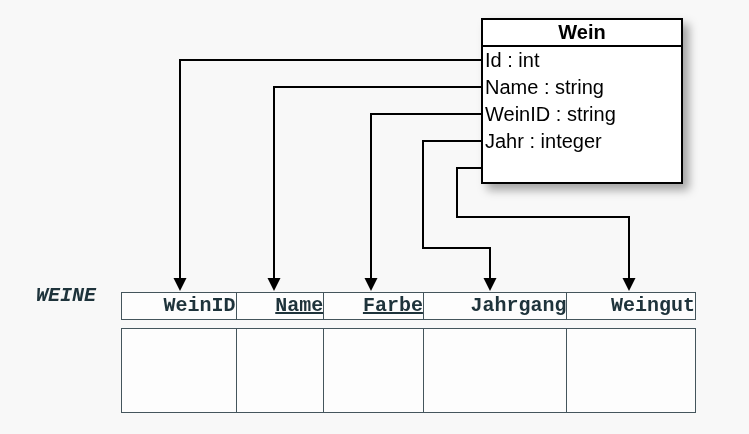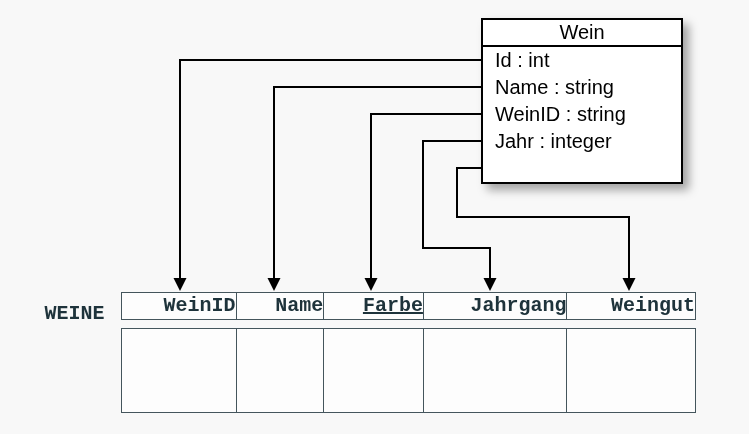--- a/index.html
+++ b/index.html
@@ -45,47 +45,48 @@
     border: 2px solid var(--box-border);
     box-shadow: 6px 6px 9px rgba(0,0,0,0.35);
     z-index: 2;
   }
   .class-title {
     height: 25px;
     line-height: 25px;
     border-bottom: 2px solid var(--box-border);
     text-align: center;
     font-size: 20px;
-    font-weight: normal;
+    font-weight: bold;
     color: #000;
   }
   .attr-row {
     height: 27px;
     line-height: 27px;
     font-size: 20px;
     color: #000;
-    padding-left: 12px;
+    padding-left: 2px;
     white-space: nowrap;
     overflow: hidden;
   }
   .mono {
     font-family: "Liberation Mono", monospace;
     font-weight: bold;
     font-size: 20px;
     color: var(--ink);
   }
   .table-label {
     position: absolute;
     left: 36px;
-    top: 300px;
+    top: 282px;
     width: 77px;
     height: 28px;
     line-height: 28px;
-    text-align: center;
+    text-align: left;
     z-index: 1;
+    font-style: italic;
   }
   .table-row {
     position: absolute;
     left: 121px;
     width: 575px;
     box-sizing: border-box;
     border: 1px solid var(--table-border);
     background: var(--cell-fill);
     display: flex;
     z-index: 1;
@@ -131,21 +132,21 @@
         <div class="attr-row">Name : string</div>
         <div class="attr-row">WeinID : string</div>
         <div class="attr-row">Jahr : integer</div>
       </div>
   </div>
 
   <div class="table-label mono">WEINE</div>
 
   <div class="table-row table-header-row">
       <div class="hcell mono" style="width: 115px;">WeinID</div>
-      <div class="hcell mono" style="width: 88px;">Name</div>
+      <div class="hcell mono" style="width: 88px; text-decoration: underline;">Name</div>
       <div class="hcell mono" style="width: 100px; text-decoration: underline;">Farbe</div>
       <div class="hcell mono" style="width: 144px;">Jahrgang</div>
       <div class="hcell mono" style="width: 128px;">Weingut</div>
     </div>
 
   <div class="table-row table-body-row">
       <div class="bcell" style="width: 115px;"></div>
       <div class="bcell" style="width: 88px;"></div>
       <div class="bcell" style="width: 100px;"></div>
       <div class="bcell" style="width: 144px;"></div>

